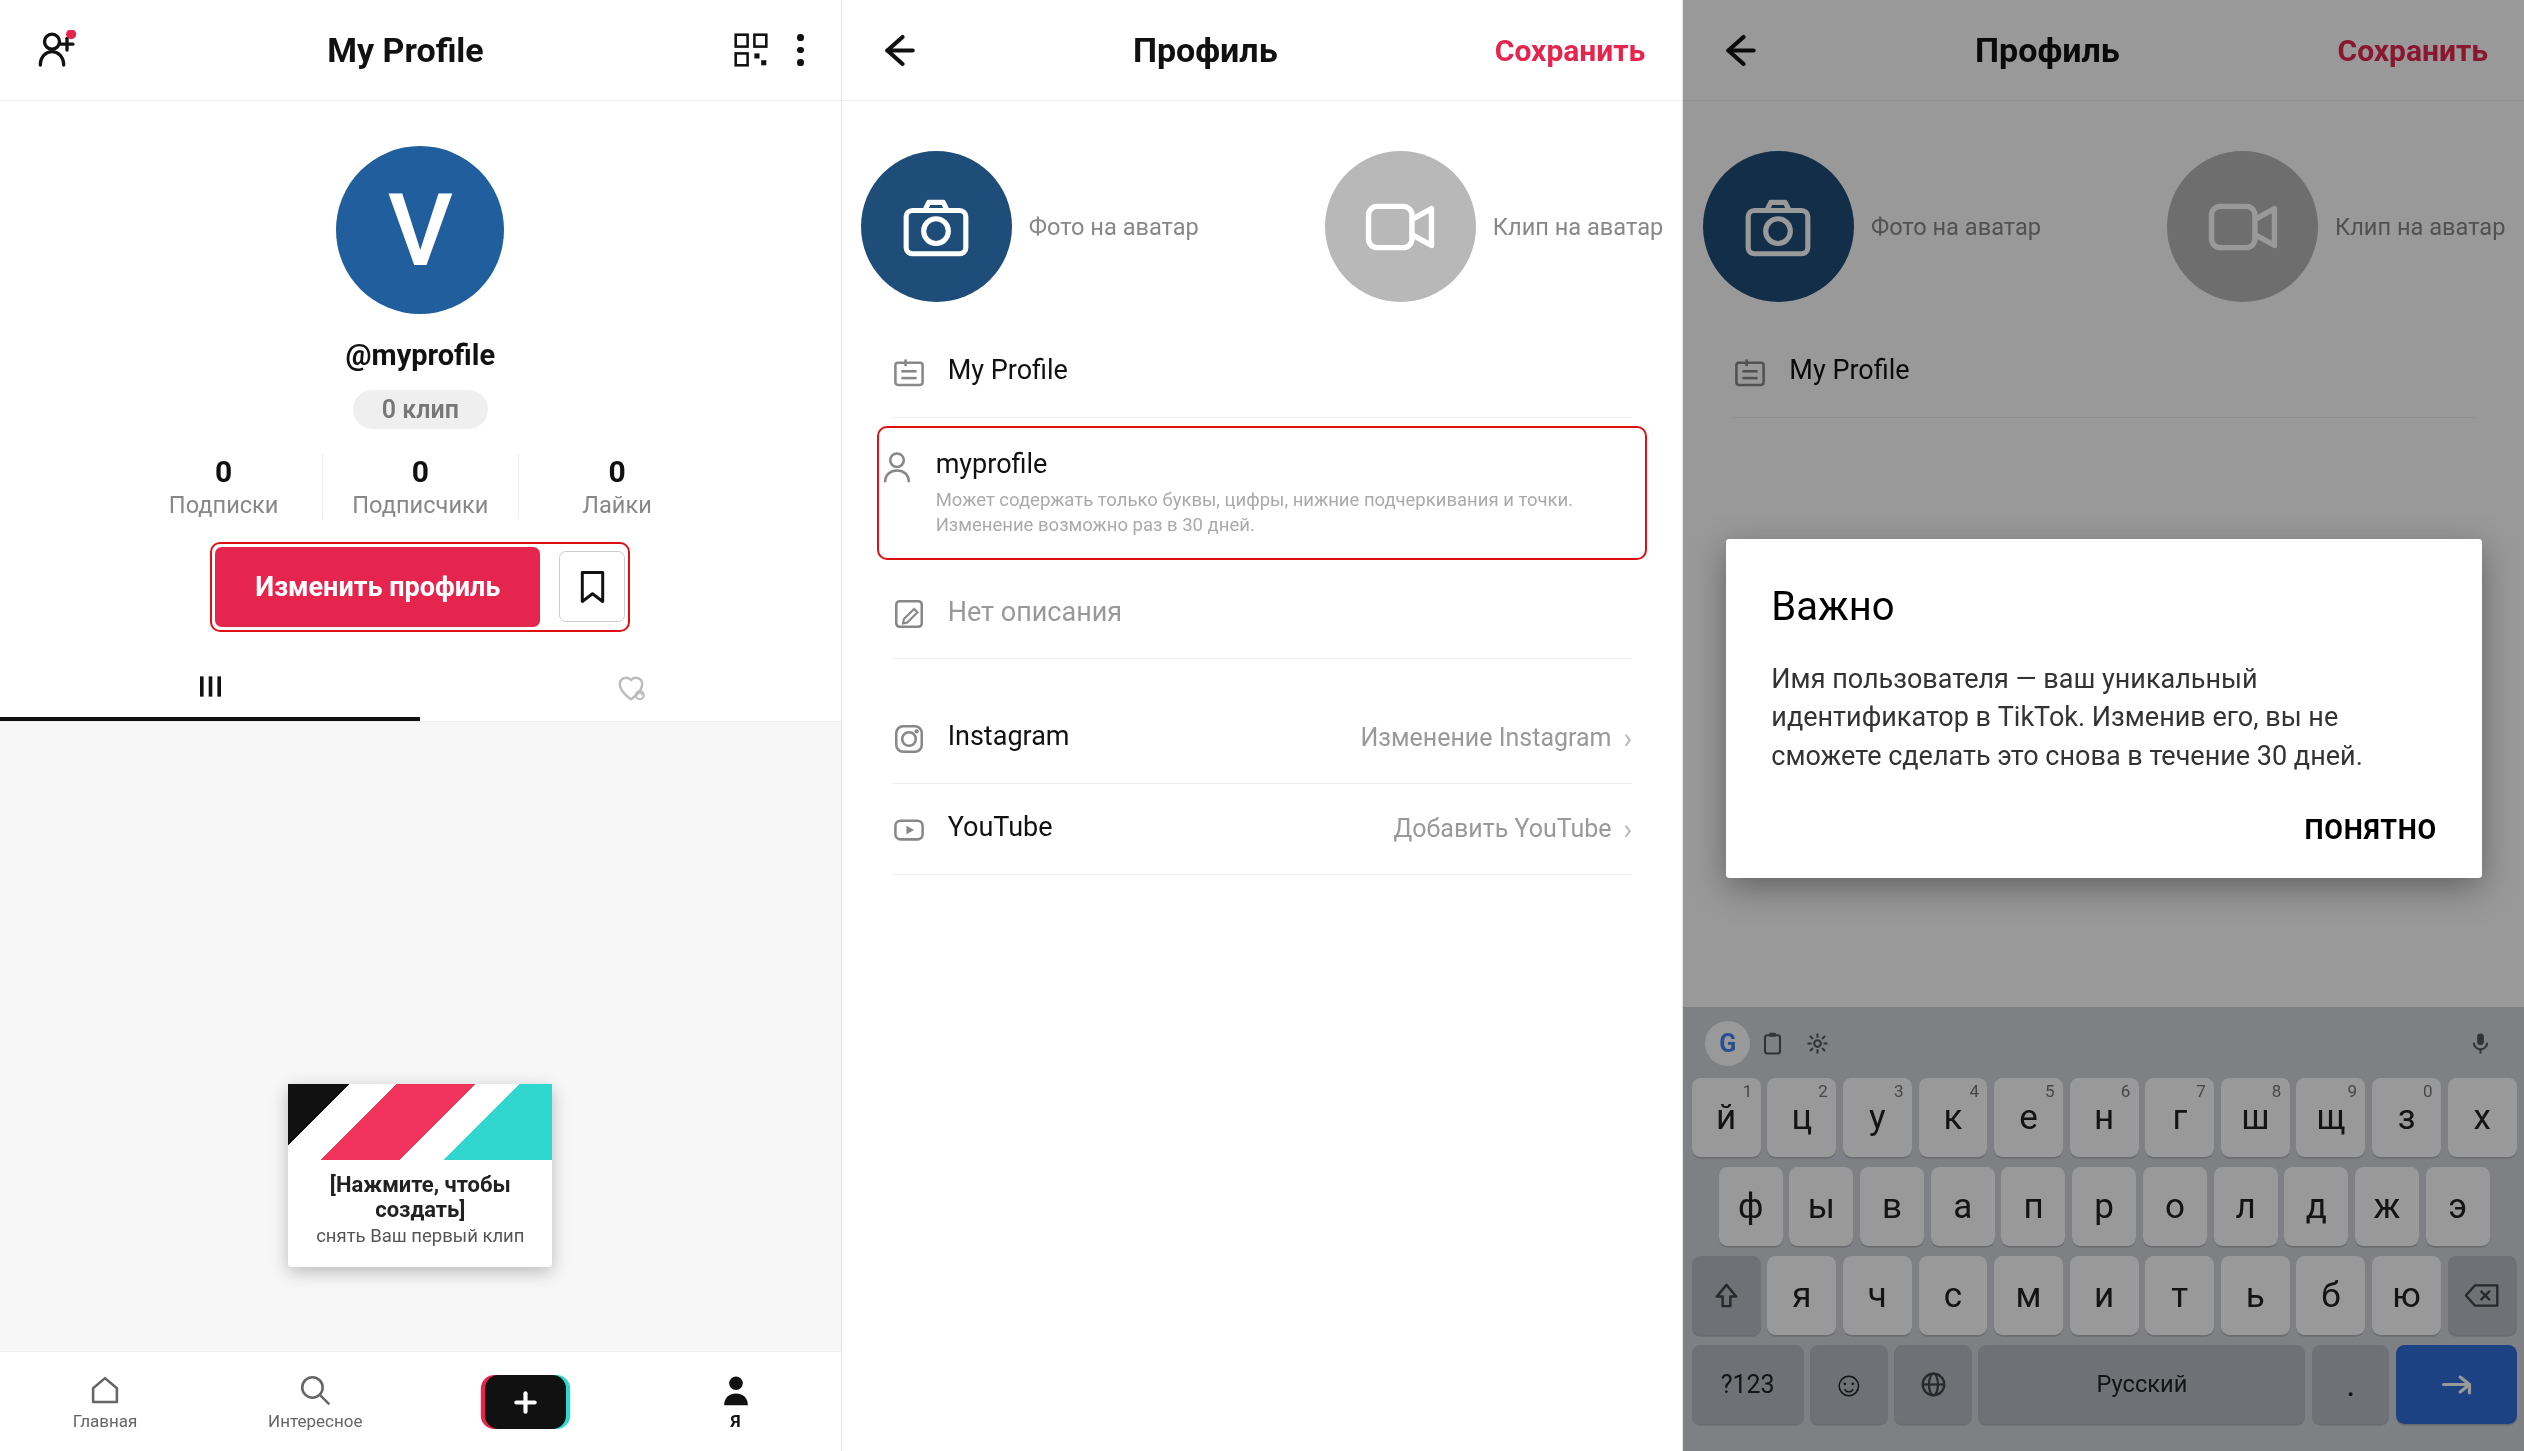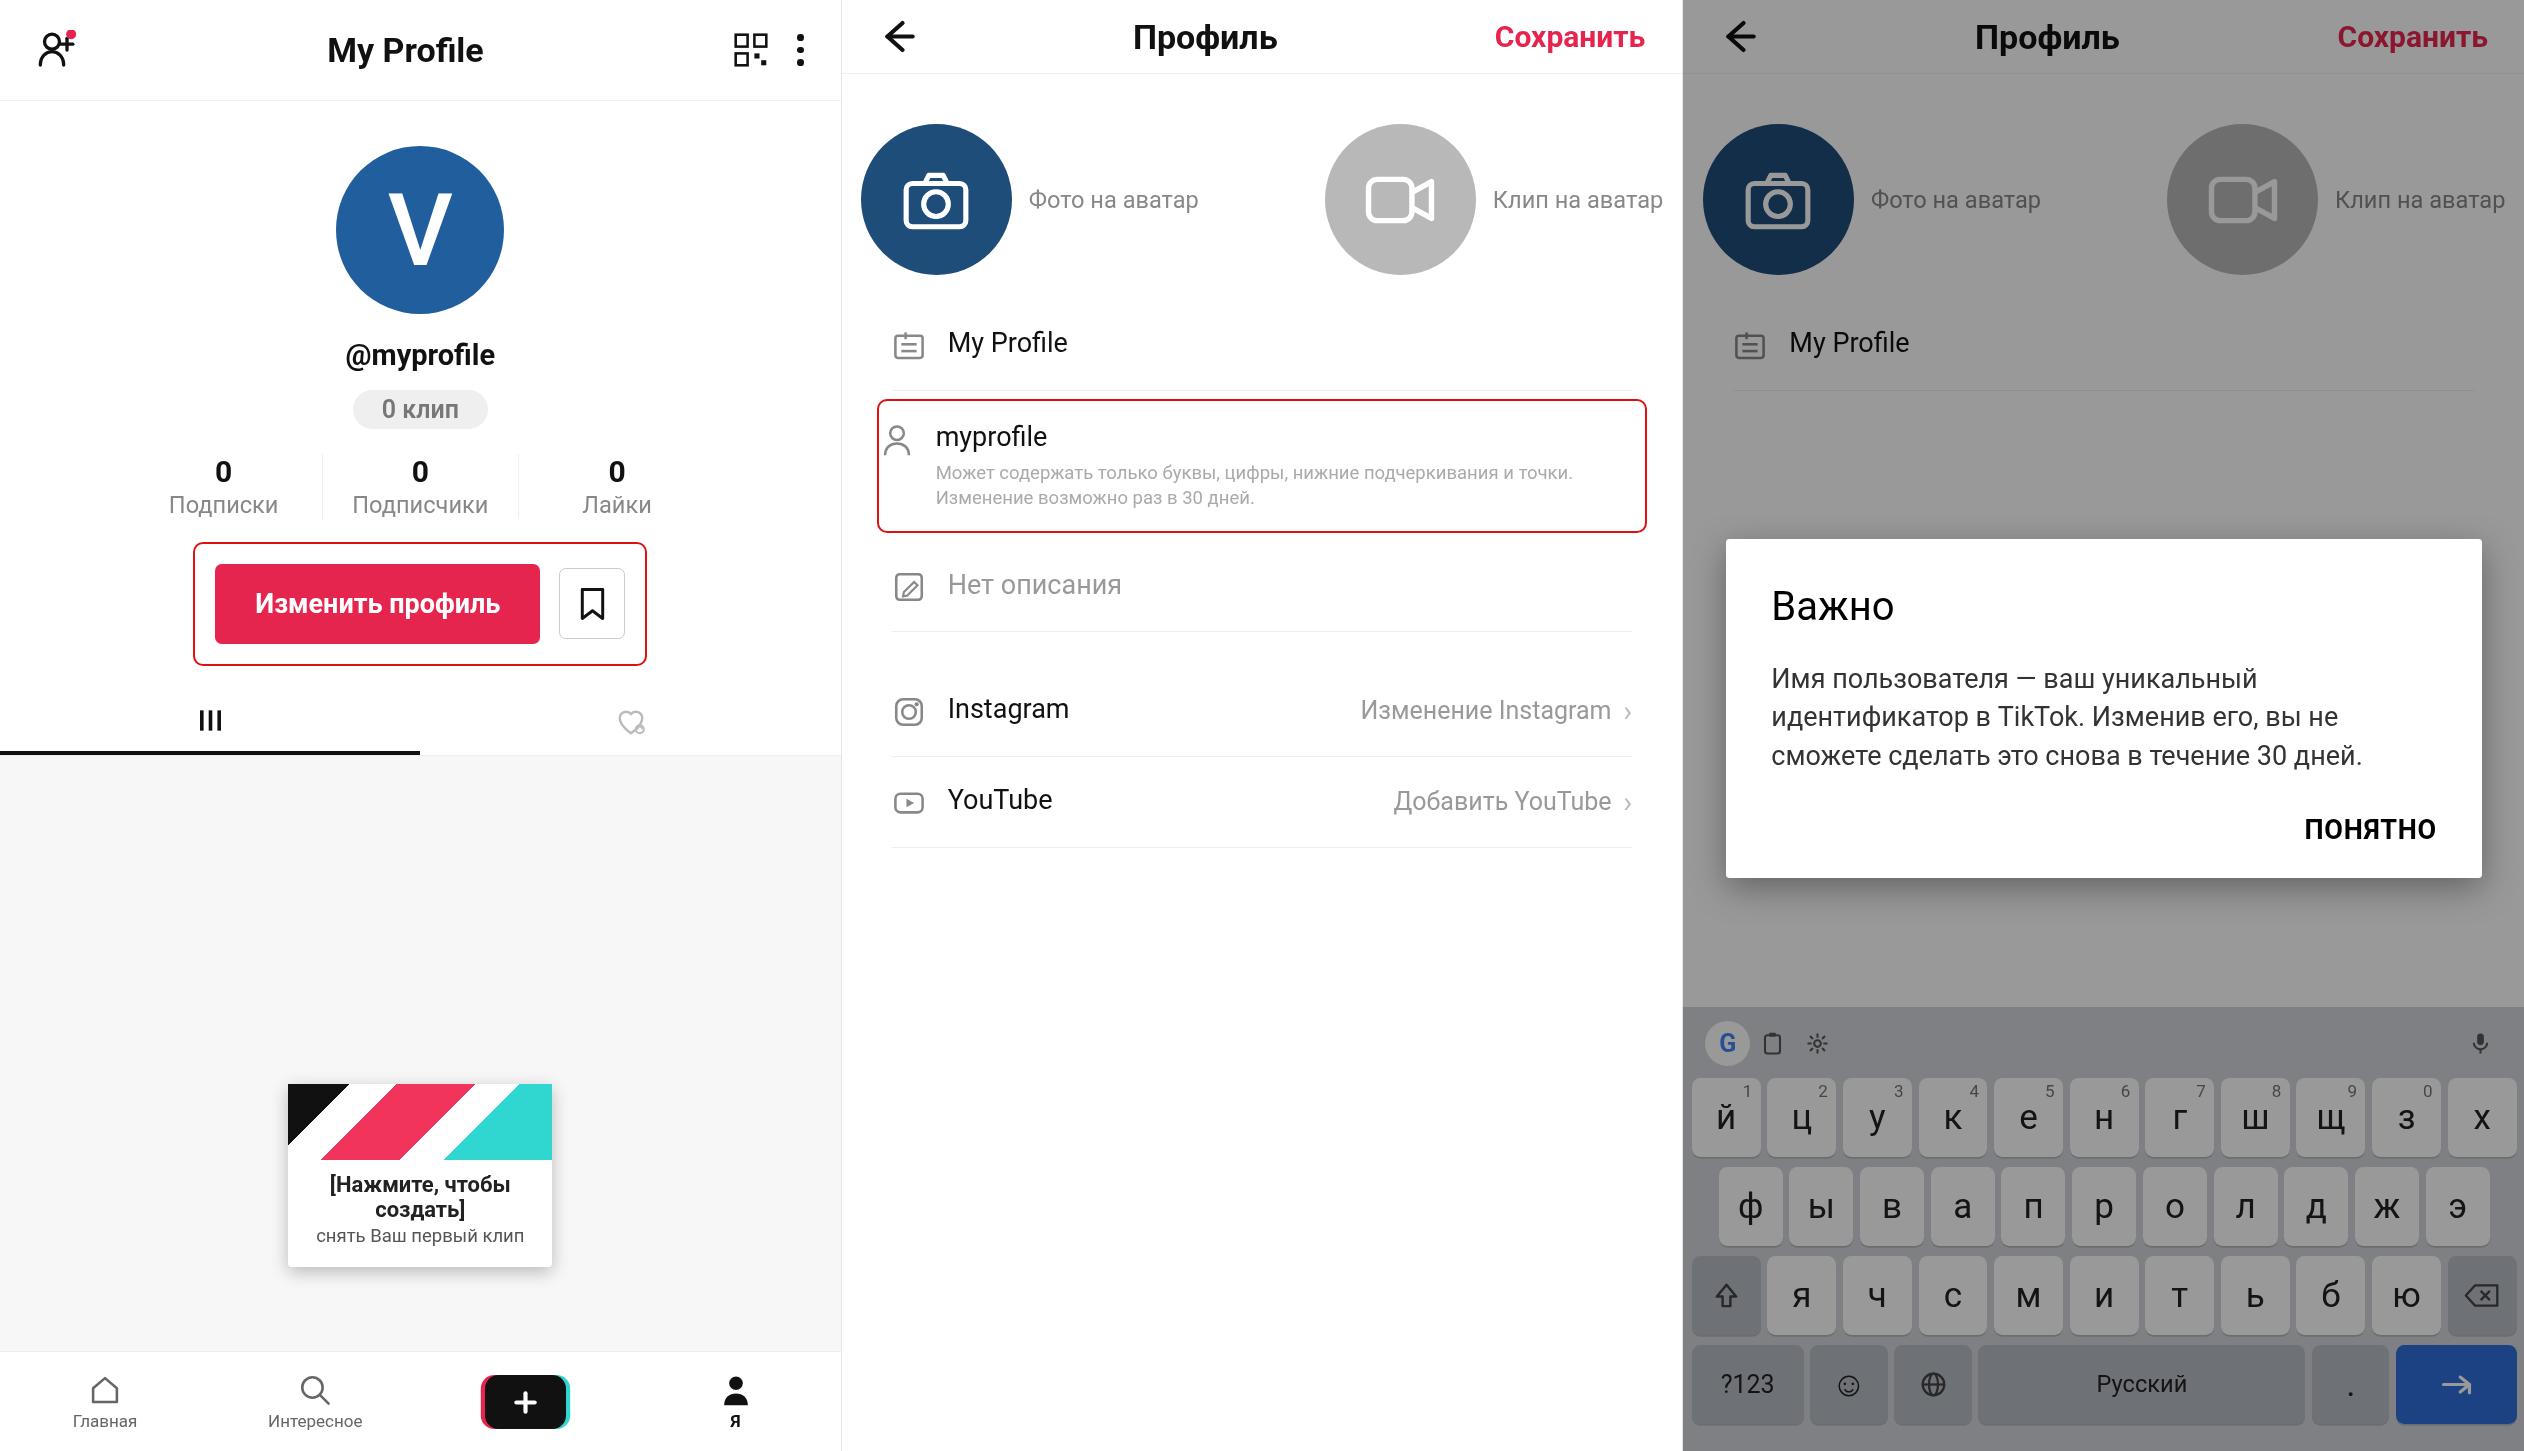--- a/index.html
+++ b/index.html
@@ -20,41 +20,41 @@
   .p1-body { display:flex; flex-direction:column; align-items:center; padding-top:45px; }
   .avatar-lg { width:168px; height:168px; border-radius:50%; background:#215e9e; display:flex; align-items:center; justify-content:center; }
   .avatar-lg-letter { color:#fff; font-size:101px; font-weight:500; }
   .p1-username { margin-top:23.6px; font-size:29px; font-weight:700; color:#111; }
   .p1-clip-pill { margin-top:18.5px; background:#efefef; border-radius:25px; padding:5px 29px; font-size:25px; color:#777; font-weight:600;}
   .p1-stats { margin-top:25px; display:flex; width:589px; }
   .p1-stat { flex:1; display:flex; flex-direction:column; align-items:center; border-right:1.7px solid #eee; }
   .p1-stat:last-child{border-right:none;}
   .p1-stat-num { font-size:30px; font-weight:700; color:#111;}
   .p1-stat-lbl { font-size:23.6px; color:#888; margin-top:1.7px;}
-  .p1-actions-outer { margin-top:23.6px; border:2.5px solid #d11; border-radius:10px; padding:20px; display:flex; gap:19px; align-items:center;}
+  .p1-actions-outer { margin-top:23.6px; border:2.5px solid #d11; border-radius:10px; padding:3px; display:flex; gap:19px; align-items:center;}
   .p1-edit-btn { background:#e6254f; color:#fff; font-size:27px; font-weight:700; border-radius:6.7px; padding:23.6px 40px; border:none;}
   .p1-bookmark { width:66px; height:71px; border:1.7px solid #ccc; border-radius:6.7px; display:flex; align-items:center; justify-content:center;}
   .p1-tabs { width:100%; height:67px; margin-top:23.6px; border-bottom:1.7px solid #eee; display:flex; }
   .p1-tab { flex:1; display:flex; align-items:center; justify-content:center; }
   .p1-tab.active { border-bottom:4.2px solid #111;}
   .p1-feed-area { flex:1; width:100%; background:#f7f7f7; display:flex; align-items:flex-end; justify-content:center; padding-bottom:84px;}
   .p1-tooltip { width:264px; background:#fff; border-radius:3.4px; box-shadow:0 5px 17px rgba(0,0,0,.25); padding-bottom:20px; text-align:center; position:relative;}
   .p1-tooltip-art { height:76px; background:linear-gradient(135deg,#111 0 18%,#fff 18% 32%,#f0345b 32% 55%,#fff 55% 68%,#30d6d0 68% 100%); }
   .p1-tooltip-l1 { font-size:22px; font-weight:700; margin-top:11.8px; color:#222;}
   .p1-tooltip-l2 { font-size:18.5px; color:#555; margin-top:3.4px;}
   .p1-tooltip::after{content:"";position:absolute;bottom:-15px;left:50%;transform:translateX(-50%);border:15px solid transparent;border-top-color:#fff;}
 
   .p1-nav { position:absolute; bottom:0; left:0; right:0; height:101px; border-top:1.7px solid #eee; display:flex; background:#fff;}
   .p1-nav-item { flex:1; display:flex; flex-direction:column; align-items:center; justify-content:center; gap:3.4px; }
   .p1-nav-item .lbl { font-size:17px; color:#666; }
   .p1-nav-item.active .lbl { color:#111; font-weight:700;}
   .p1-nav-create { width:81px; height:54px; background:#111; border-radius:13.5px; display:flex; align-items:center; justify-content:center; box-shadow:-4.2px 0 0 #e6254f, 4.2px 0 0 #30d6d0; }
 
   
-  .p2-header { height:74px; display:flex; align-items:center; justify-content:space-between; padding:0 37px; border-bottom:1.7px solid #f0f0f0;}
+  .p2-header { height:101px; display:flex; align-items:center; justify-content:space-between; padding:0 37px; border-bottom:1.7px solid #f0f0f0;}
   .p2-back { width:37px; height:37px; }
   .p2-title { font-size:34px; font-weight:700; color:#111;}
   .p2-save { font-size:30px; font-weight:700; color:#e6254f;}
 
   .p2-avatars { display:flex; justify-content:center; gap:126px; padding:50px 0 25px;}
   .av-col { display:flex; flex-direction:row; align-items:center; gap:17px;}
   .av-circle { width:151px; height:151px; border-radius:50%; display:flex; align-items:center; justify-content:center; position:relative;}
   .av-circle.blue { background:#1f4d7a;}
   .av-circle.gray { background:#b8b8b8;}
   .av-label { font-size:23.6px; color:#888;}

